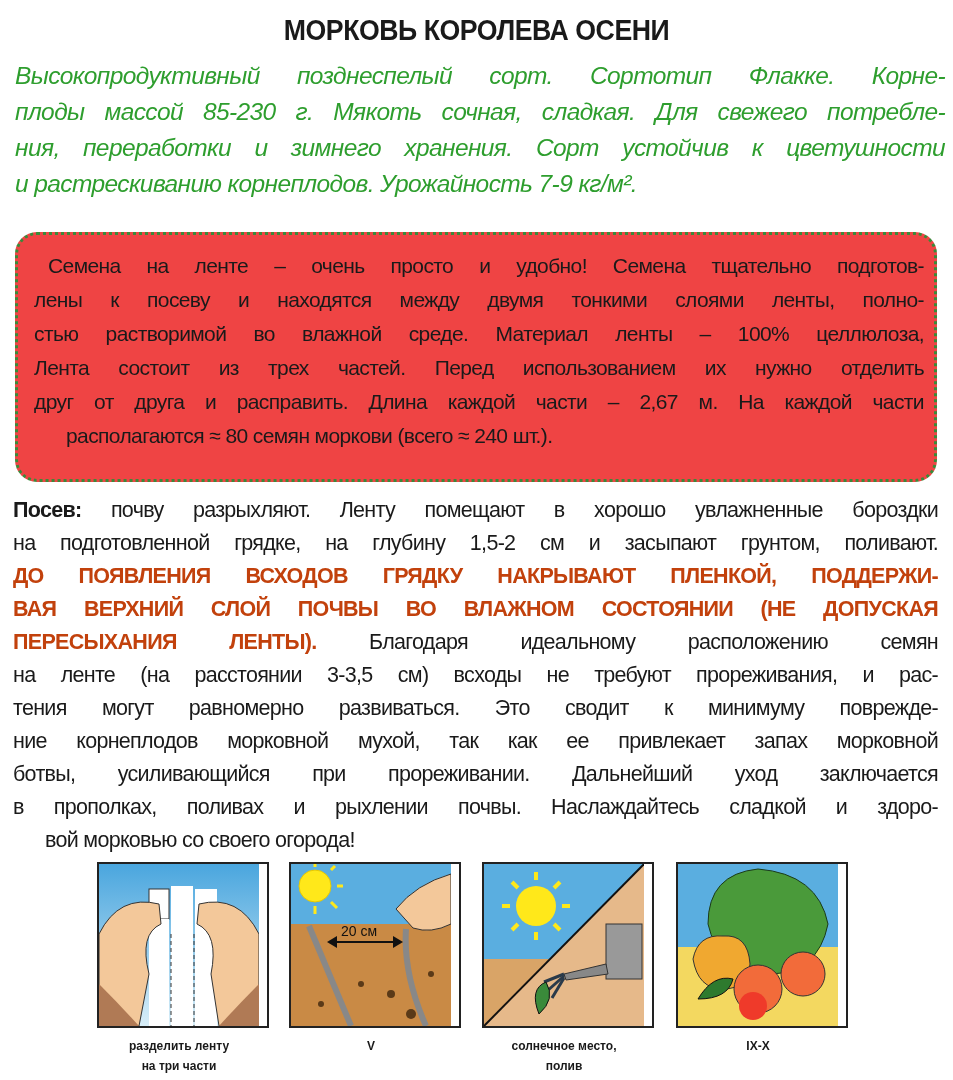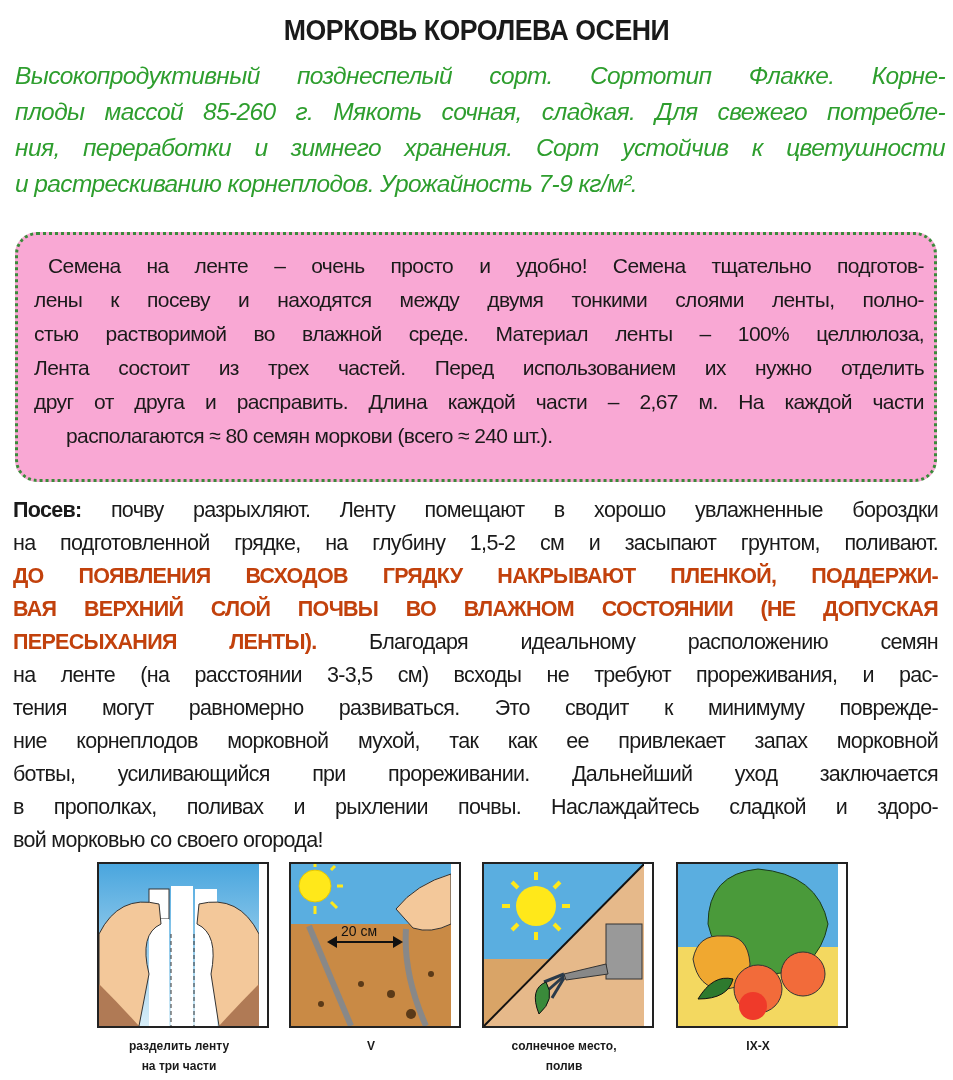--- a/index.html
+++ b/index.html
@@ -1,40 +1,40 @@
 <!DOCTYPE html>
 <html><head>
 <meta charset="utf-8">
 <style>
   html, body { margin:0; padding:0; background:#ffffff; }
   body { width:953px; height:1080px; position:relative; overflow:hidden; font-family:"Liberation Sans", sans-serif; color:#1a1a1a; }
   .title { position:absolute; top:14px; left:0; width:953px; text-align:center; font-weight:bold; font-size:29px; letter-spacing:-0.5px; transform:scaleX(0.92); }
   .desc { position:absolute; top:58px; left:15px; width:930px; font-weight:normal; font-style:italic; color:#2e9e2e; font-size:24.5px; line-height:36px; text-align:justify; letter-spacing:-0.6px; }
   .desc .line { display:block; white-space:nowrap; text-align-last:justify; }
-  .box { position:absolute; top:232px; left:15px; width:922px; height:250px; background:#f9a8d4; border-radius:22px; border:3px dotted #3a8a3a; box-sizing:border-box; }
+  .box { position:absolute; top:232px; left:15px; width:922px; height:250px; background:#ef4444; border-radius:22px; border:3px dotted #3a8a3a; box-sizing:border-box; }
   .box-text { position:absolute; top:14px; left:16px; width:890px; font-size:21px; line-height:34px; letter-spacing:-0.6px; }
   .box-text .line { display:block; white-space:nowrap; text-align:justify; text-align-last:justify; }
   .box-text .line.first { padding-left:14px; }
   .box-text .line.last { text-align-last:left; padding-left:32px; }
   .sow { position:absolute; top:494px; left:13px; width:925px; font-size:21.5px; line-height:33px; letter-spacing:-0.7px; }
   .sow .line { display:block; white-space:nowrap; text-align:justify; text-align-last:justify; }
-  .sow .line.last { text-align-last:left; }
+  .sow .line.last { text-align-last:left;margin-left:32px; }
   .sow .lbl { font-weight:bold; }
   .red { color:#c2410c;font-weight:bold; }
   .panel { position:absolute; top:862px; width:172px; height:166px; border:2px solid #222; box-sizing:border-box; overflow:hidden; }
   .caption { position:absolute; top:1036px; width:200px; text-align:center; font-weight:bold; font-size:12px; line-height:20px; }
 </style>
 </head>
 <body>
 
 <div class="title">МОРКОВЬ КОРОЛЕВА ОСЕНИ</div>
 
 <div class="desc">
   <span class="line">Высокопродуктивный позднеспелый сорт. Сортотип Флакке. Корне-</span>
-  <span class="line">плоды массой 85-260 г. Мякоть сочная, сладкая. Для свежего потребле-</span>
+  <span class="line">плоды массой 85-230 г. Мякоть сочная, сладкая. Для свежего потребле-</span>
   <span class="line">ния, переработки и зимнего хранения. Сорт устойчив к цветушности</span>
   <span class="line" style="text-align-last:left">и растрескиванию корнеплодов. Урожайность 7-9 кг/м².</span>
 </div>
 
 <div class="box">
   <div class="box-text">
     <span class="line first">Семена на ленте – очень просто и удобно! Семена тщательно подготов-</span>
     <span class="line">лены к посеву и находятся между двумя тонкими слоями ленты, полно-</span>
     <span class="line">стью растворимой во влажной среде. Материал ленты – 100% целлюлоза,</span>
     <span class="line">Лента состоит из трех частей. Перед использованием их нужно отделить</span>

